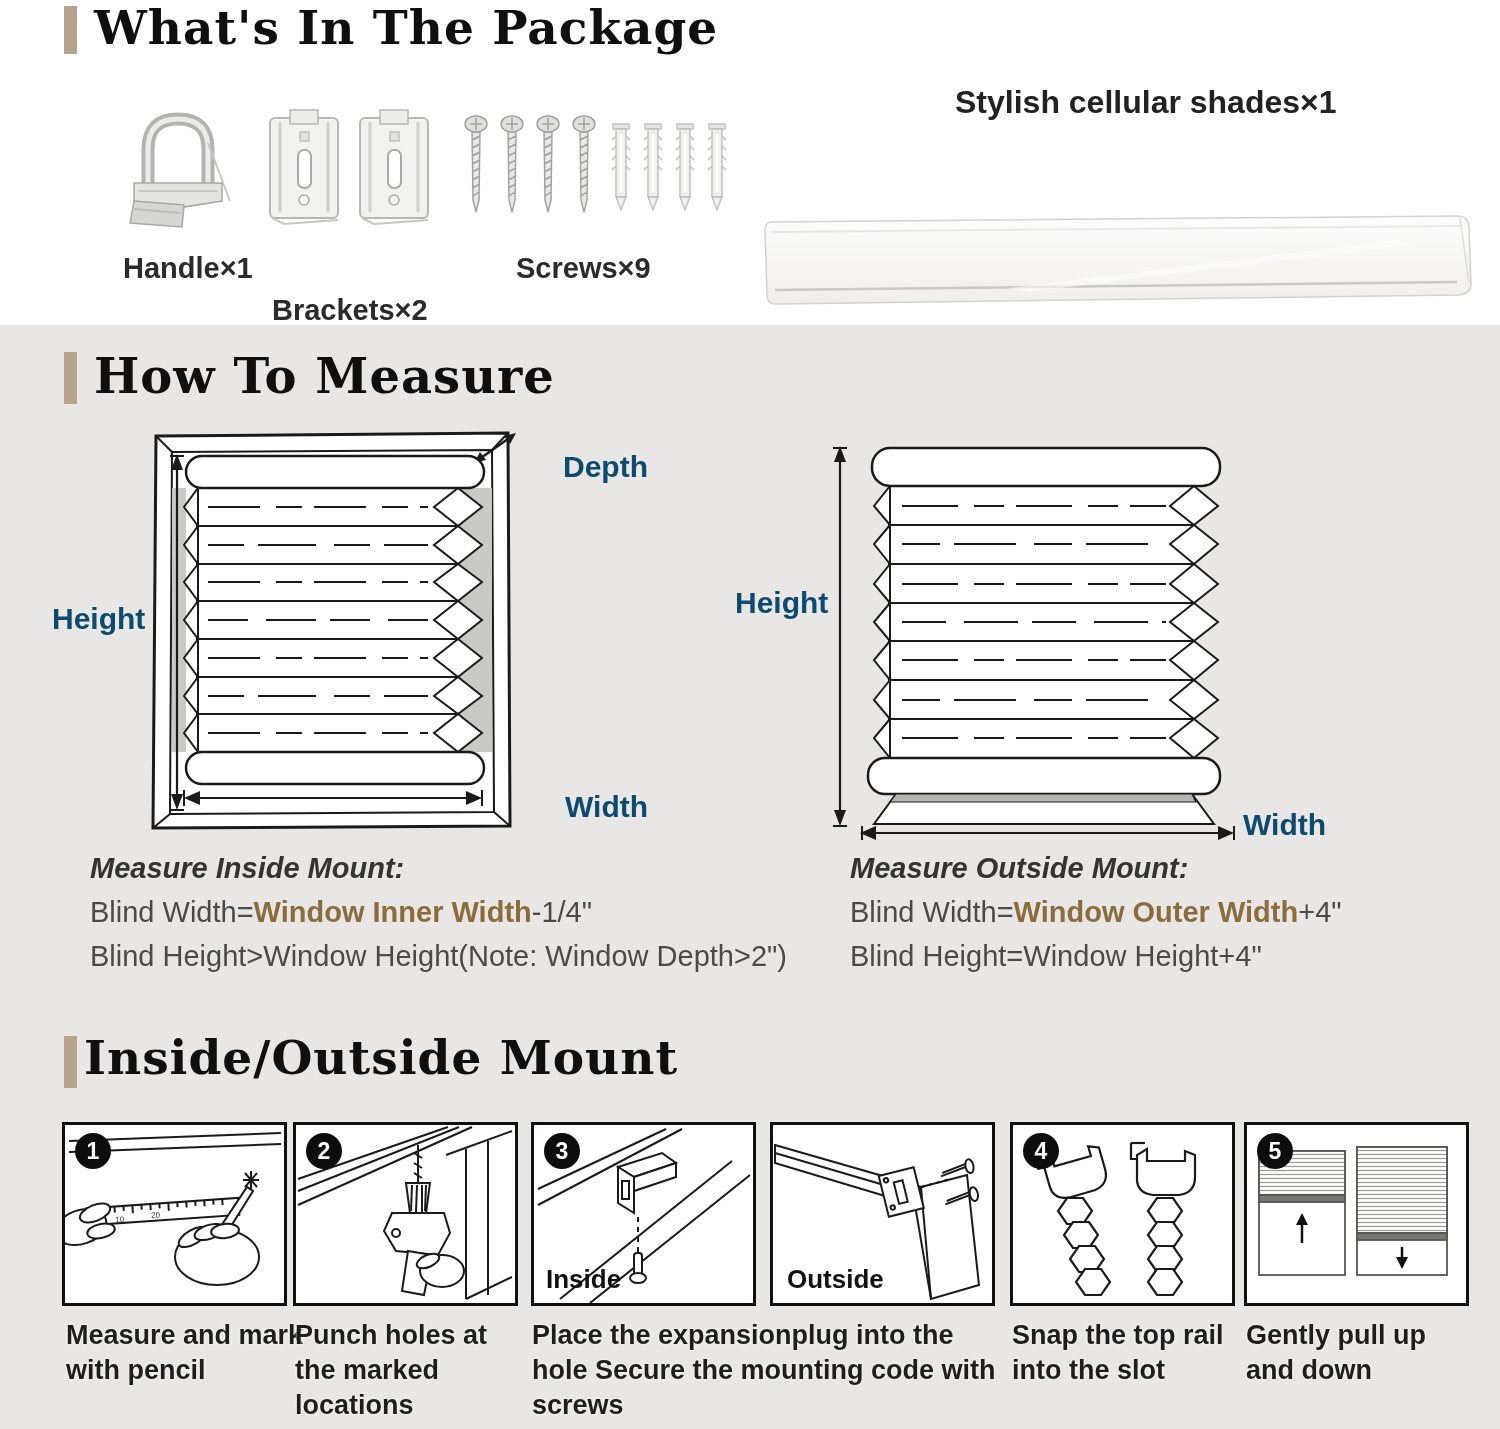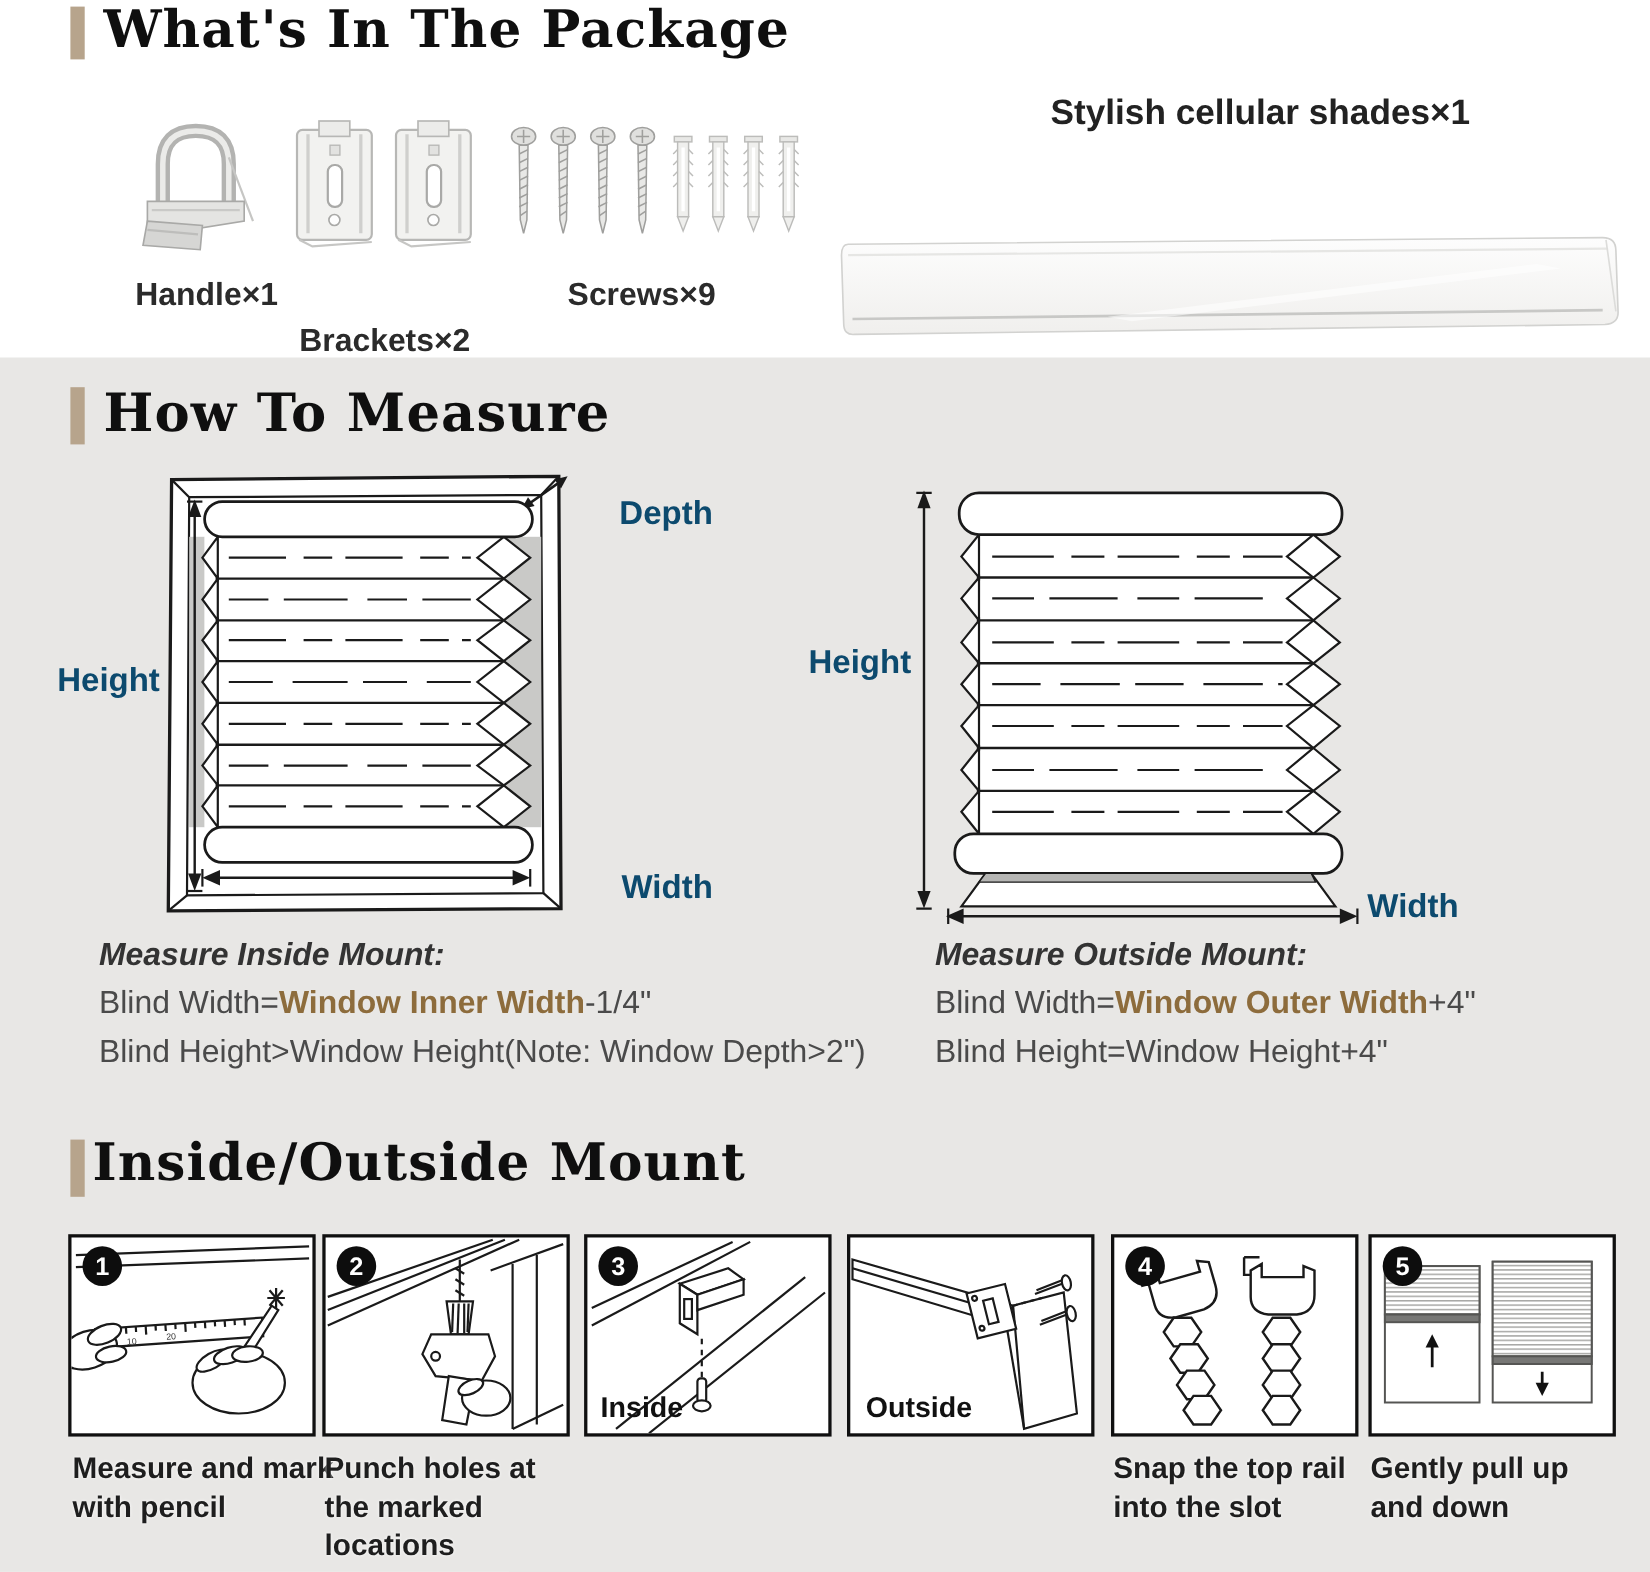--- a/index.html
+++ b/index.html
@@ -527,16 +527,17 @@
       <line x1="55" y1="118" x2="55" y2="96" stroke="#111" stroke-width="2.5"></line>
       <polygon points="55,88 49,100 61,100" fill="#111"></polygon>
       <line x1="155" y1="122" x2="155" y2="136" stroke="#111" stroke-width="2.5"></line>
       <polygon points="155,144 149,132 161,132" fill="#111"></polygon>
     </svg>
     <div class="badge">5</div>
   </div>
 
   <div class="caption" style="left:66px;top:1318px;width:240px;">Measure and mark with pencil</div>
   <div class="caption" style="left:295px;top:1318px;width:240px;">Punch holes at the marked locations</div>
+  <div class="caption" style="left:532px;top:1318px;width:475px;">Place the expansionplug into the hole Secure the mounting code with screws</div>
   <div class="caption" style="left:1012px;top:1318px;width:230px;">Snap the top rail into the slot</div>
   <div class="caption" style="left:1246px;top:1318px;width:230px;">Gently pull up and down</div>
 
 </div>
 
 </body></html>

